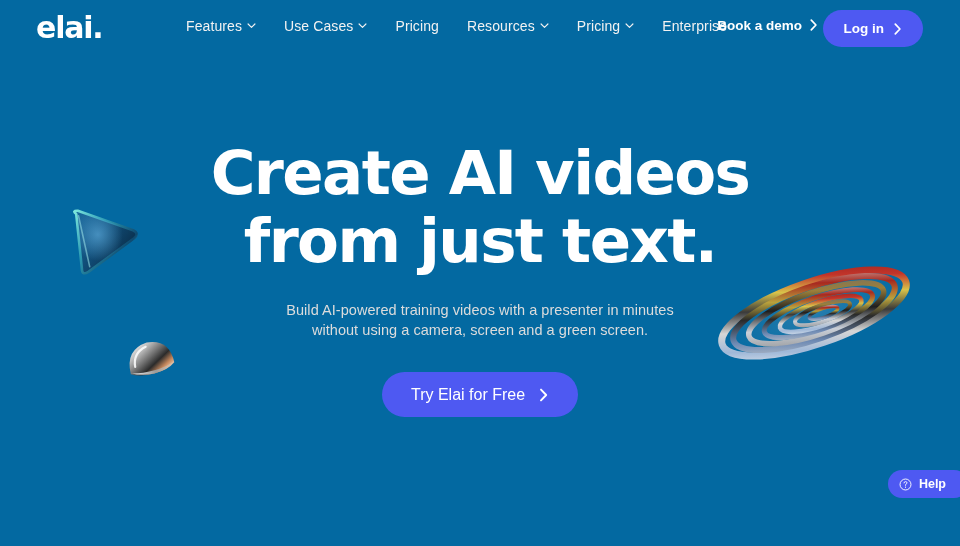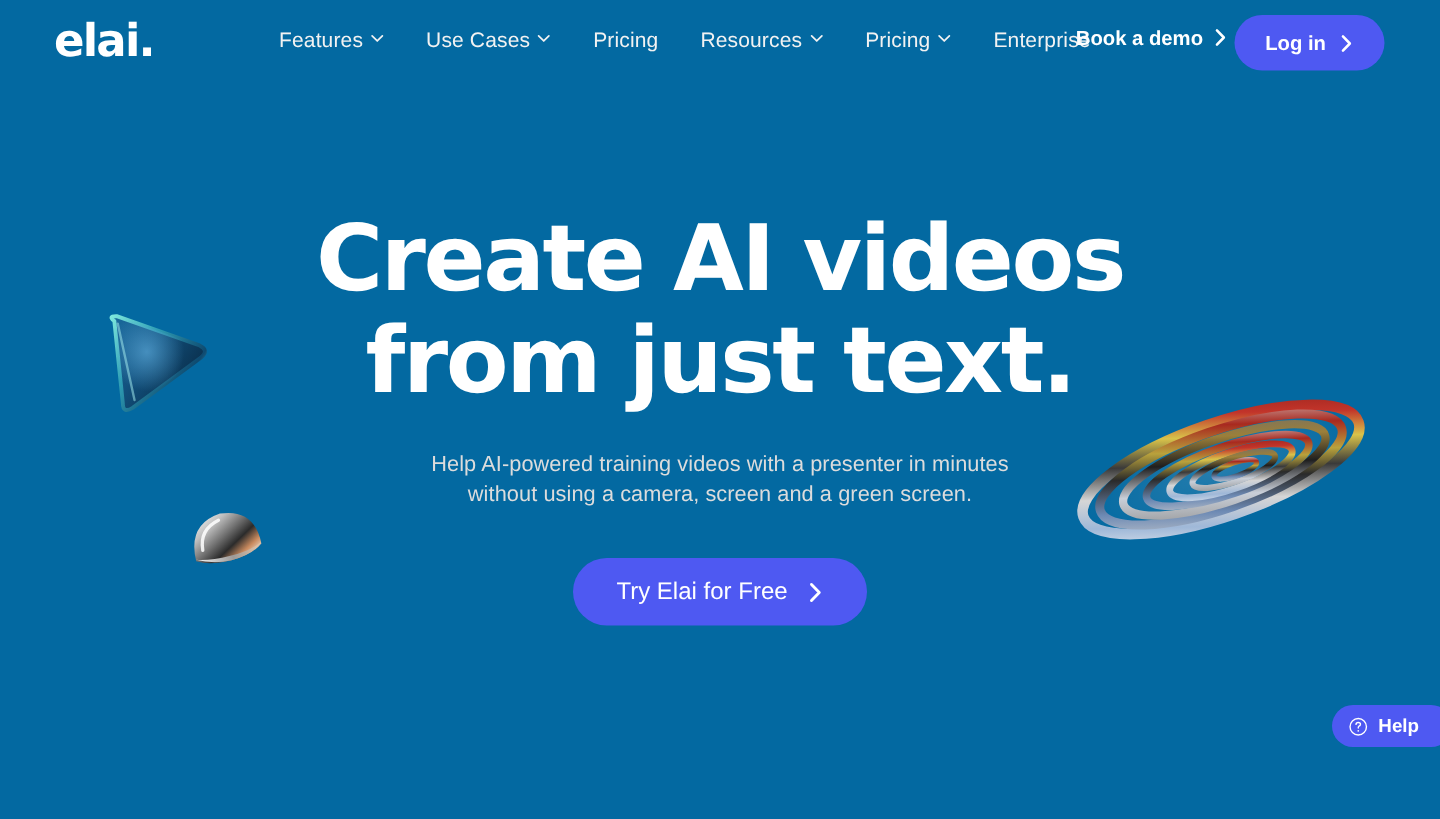--- a/index.html
+++ b/index.html
@@ -387,21 +387,21 @@
   </nav>
 
   <section class="hero">
 
     <h1 class="headline">
       <span>Create AI videos</span>
       <span class="l2">from just text.</span>
     </h1>
 
     <p class="subhead">
-      <span>Help AI-powered training videos with a presenter in minutes</span>
+      <span>Build AI-powered training videos with a presenter in minutes</span>
       <span class="l2">without using a camera, screen and a green screen.</span>
     </p>
 
     <div class="cta-wrap">
       <button class="cta-btn">
         <span>Try Elai for Free</span>
         <span class="cta-arrow">
           <svg width="11" height="14" viewBox="0 0 9 14">
               <path d="M2 1.6 L7.2 7 L2 12.4" fill="none" stroke="#ffffff" stroke-width="1.9" stroke-linecap="round" stroke-linejoin="round"></path>
             </svg>

